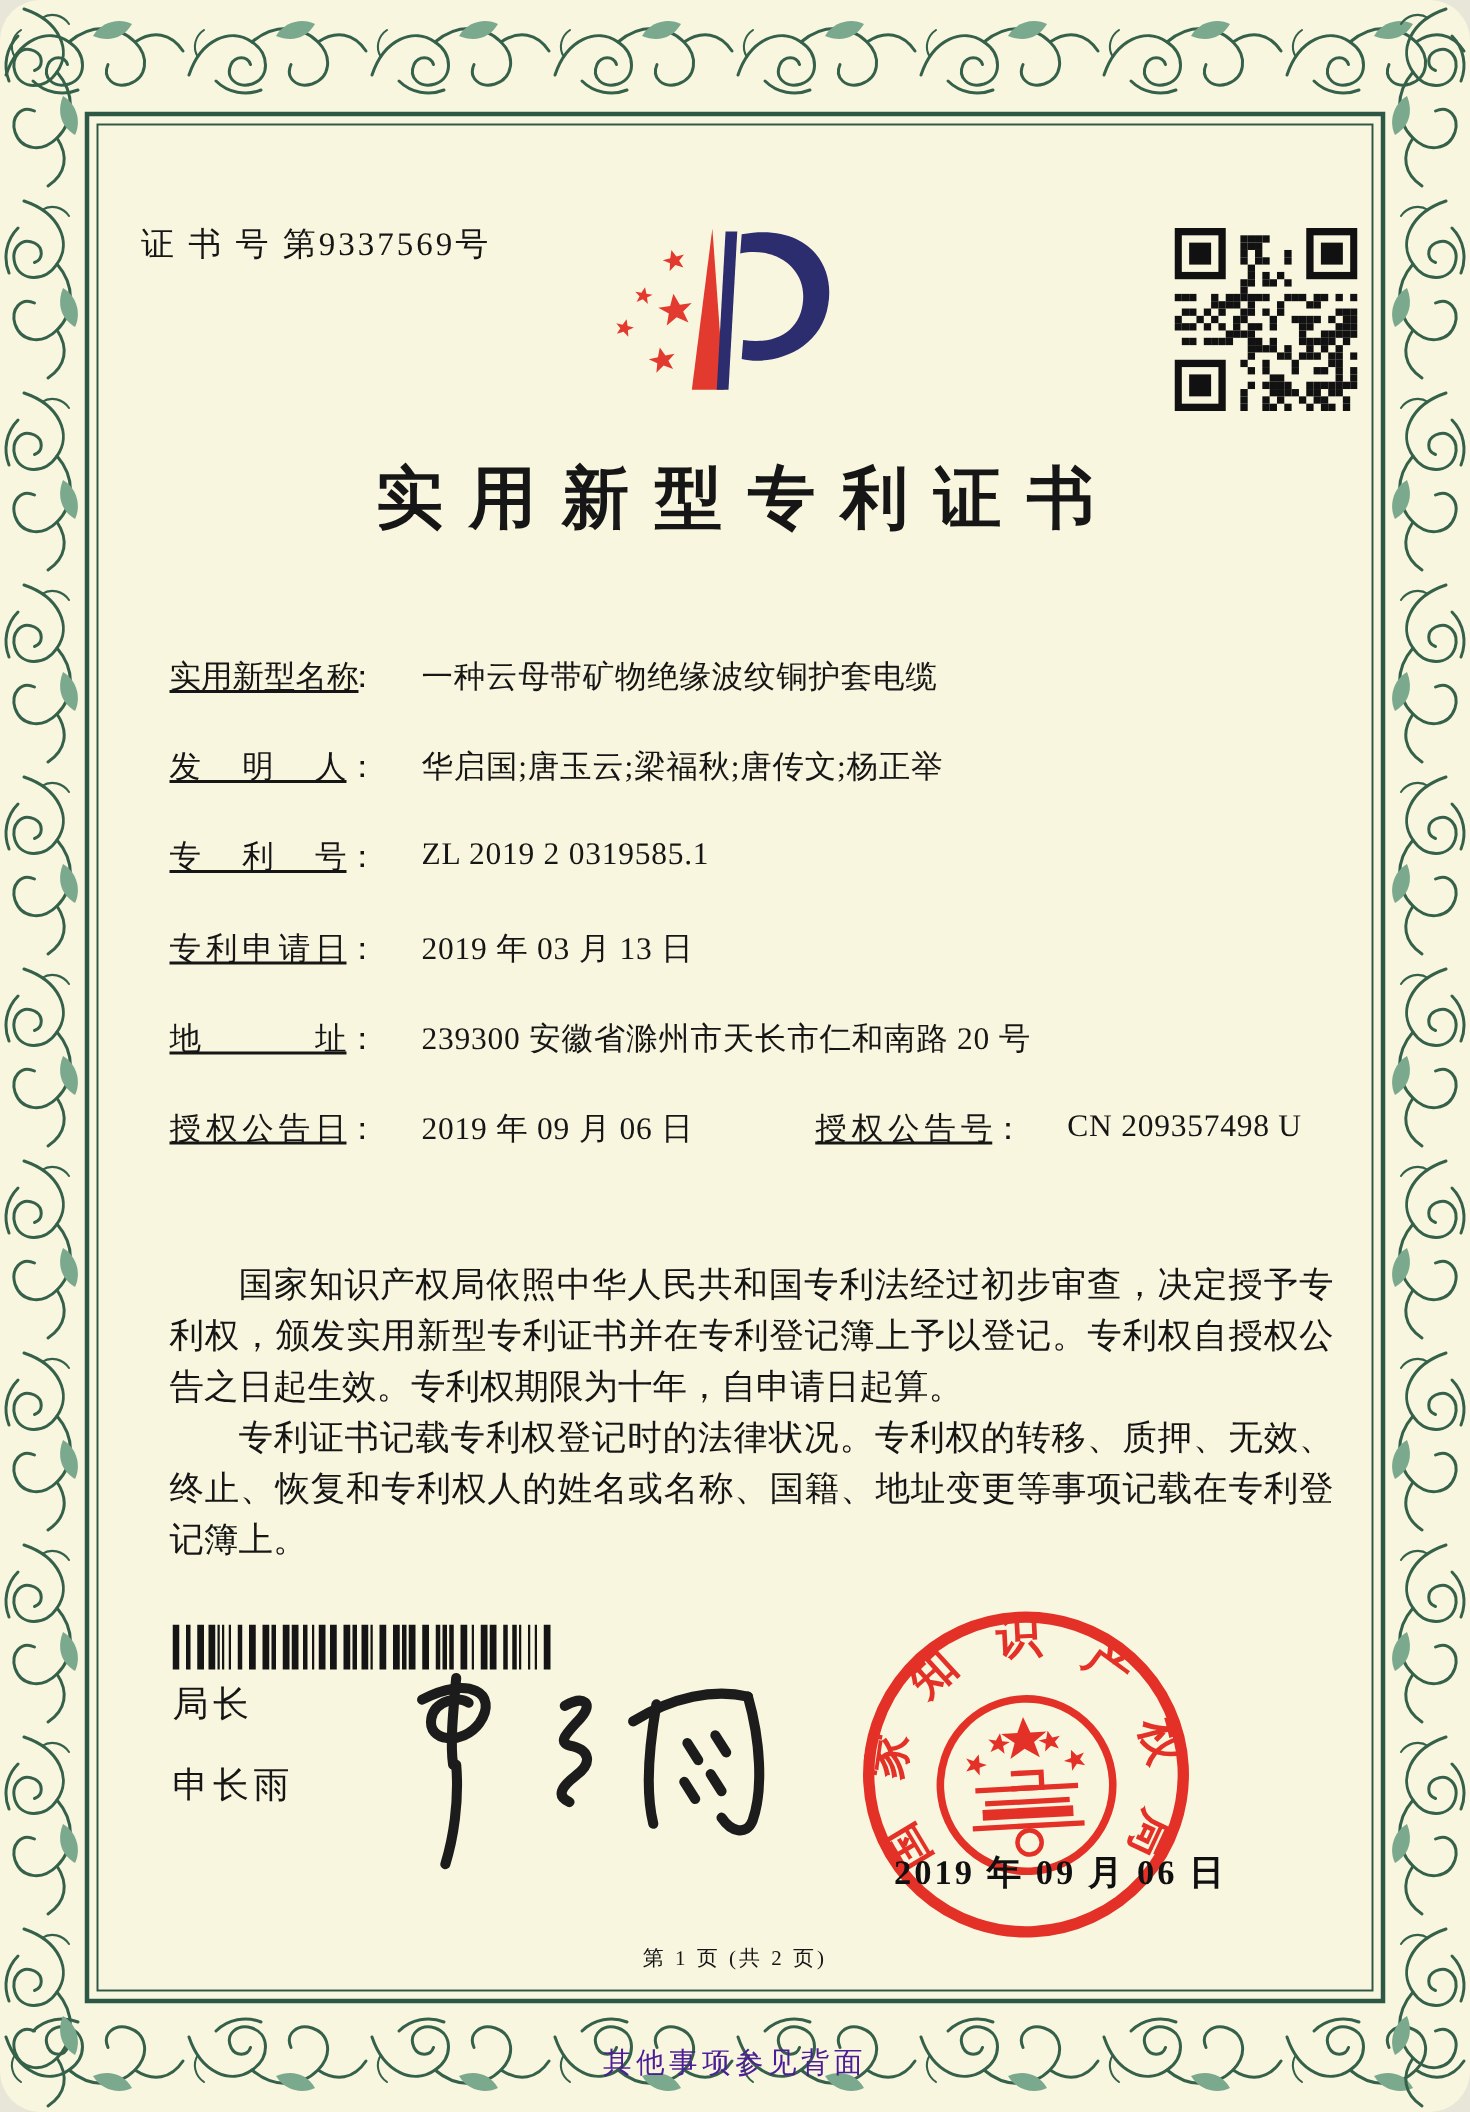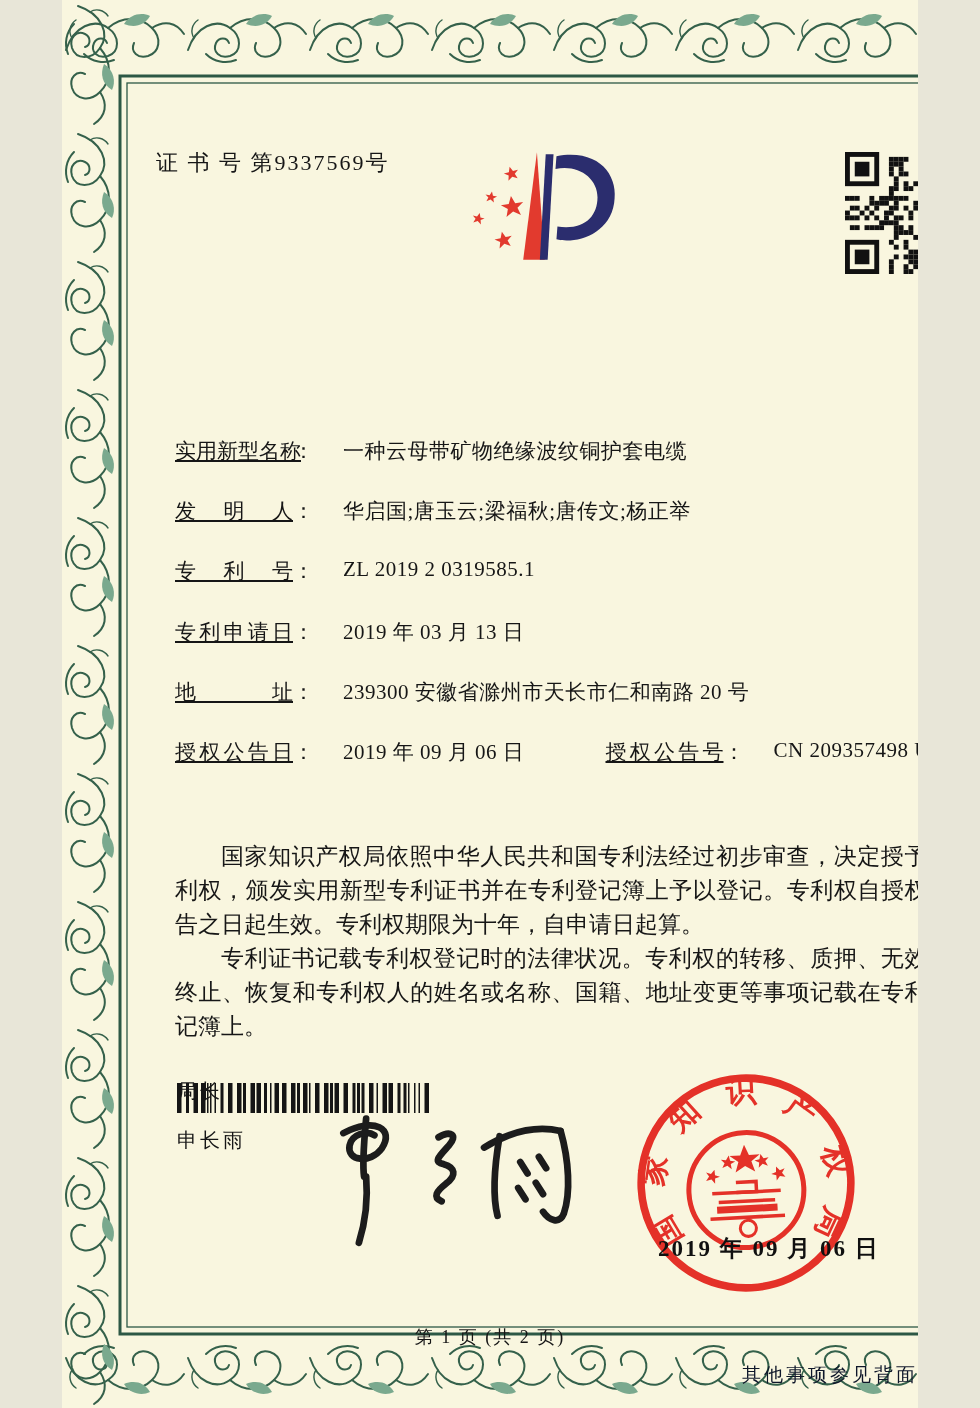--- a/index.html
+++ b/index.html
@@ -1,19 +1,19 @@
 <!DOCTYPE html>
 <html><head>
 <meta charset="utf-8">
 <style>
   html,body{margin:0;padding:0;background:#e8e6d8;}
   .page{
-    position:relative;width:856px;height:1408px;margin:0 auto;
+    position:relative;width:980px;height:1408px;margin:0 auto;
     background:#f9f6df;overflow:hidden;
-    font-family:"Liberation Serif","DejaVu Serif",serif;color:#161616;
+    font-family:"Liberation Serif","DejaVu Serif",serif;color:#161616;border-radius:27px;
   }
   .abs{position:absolute;}
   svg{display:block;}
   
   .cert-no{left:94px;top:148px;font-size:22px;letter-spacing:2px;}
   
   .title{left:0;top:302px;width:100%;text-align:center;font-size:45px;font-weight:bold;
          letter-spacing:17px;padding-left:17px;box-sizing:border-box;}
   
   .fields{left:113px;top:437px;width:790px;font-size:21px;}
@@ -21,30 +21,30 @@
   .flabel{display:inline-block;width:118px;text-align:justify;text-align-last:justify;vertical-align:top;text-decoration:underline;}
   .fsep{display:inline-block;vertical-align:top;}
   .fval{display:inline-block;vertical-align:top;letter-spacing:0.5px;margin-left:29px;}
   .g2{margin-left:76px;}
   
   .bodytxt{left:113px;top:840px;width:776px;font-size:23px;line-height:34px;text-align:justify;}
   .bodytxt p{margin:0;text-indent:2em;}
   
   .barcode{left:115px;top:1083px;width:258px;height:32px;}
   
-  .director{left:115px;top:1078px;font-size:20px;}
+  .director{left:115px;top:1120px;font-size:24px;}
   .director div{margin-bottom:22px;letter-spacing:3px;}
   
   .sig{left:250px;top:1100px;}
   
   .seal{left:563px;top:1062px;opacity:0.92;transform:rotate(-3deg);}
   .seal-date{left:596px;top:1233px;font-size:23px;font-weight:bold;letter-spacing:2px;color:#101010;z-index:5;}
   
-  .page-info{left:0;top:1297px;width:100%;text-align:center;font-size:18px;letter-spacing:2px;margin-top:28px;}
-  .back-note{left:0;top:1362px;width:100%;text-align:right;font-size:19px;letter-spacing:3px;color:#0f172a;}
+  .page-info{left:0;top:1297px;width:100%;text-align:center;font-size:14px;letter-spacing:2px;}
+  .back-note{left:0;top:1362px;width:100%;text-align:center;font-size:19px;letter-spacing:3px;color:#4c1d95;}
   .logo{left:385px;top:138px;}
   .qr{left:783px;top:152px;width:122px;height:122px;}
 </style>
 </head>
 <body>
 
 <div class="page">
 
   <svg class="abs" width="980" height="1408" viewBox="0 0 980 1408" style="left:0;top:0;">
     <defs>
@@ -316,20 +316,21 @@
         <rect x="9.76" y="9.76" width="14.64" height="14.64" fill="#111"></rect>
         <rect x="87.84" y="0" width="34.16" height="34.16" fill="#111"></rect>
         <rect x="92.72" y="4.88" width="24.4" height="24.4" fill="#f9f6df"></rect>
         <rect x="97.6" y="9.76" width="14.64" height="14.64" fill="#111"></rect>
         <rect x="0" y="87.84" width="34.16" height="34.16" fill="#111"></rect>
         <rect x="4.88" y="92.72" width="24.4" height="24.4" fill="#f9f6df"></rect>
         <rect x="9.76" y="97.6" width="14.64" height="14.64" fill="#111"></rect>
       </svg>
     </div>
 
+  <div class="abs title">实用新型专利证书</div>
 
   <div class="abs fields">
     <div class="frow">
       <span class="flabel">实用新型名称</span><span class="fsep">：</span><span class="fval">一种云母带矿物绝缘波纹铜护套电缆</span>
     </div>
     <div class="frow">
       <span class="flabel">发明人</span><span class="fsep">：</span><span class="fval">华启国;唐玉云;梁福秋;唐传文;杨正举</span>
     </div>
     <div class="frow">
       <span class="flabel">专利号</span><span class="fsep">：</span><span class="fval">ZL 2019 2 0319585.1</span>

